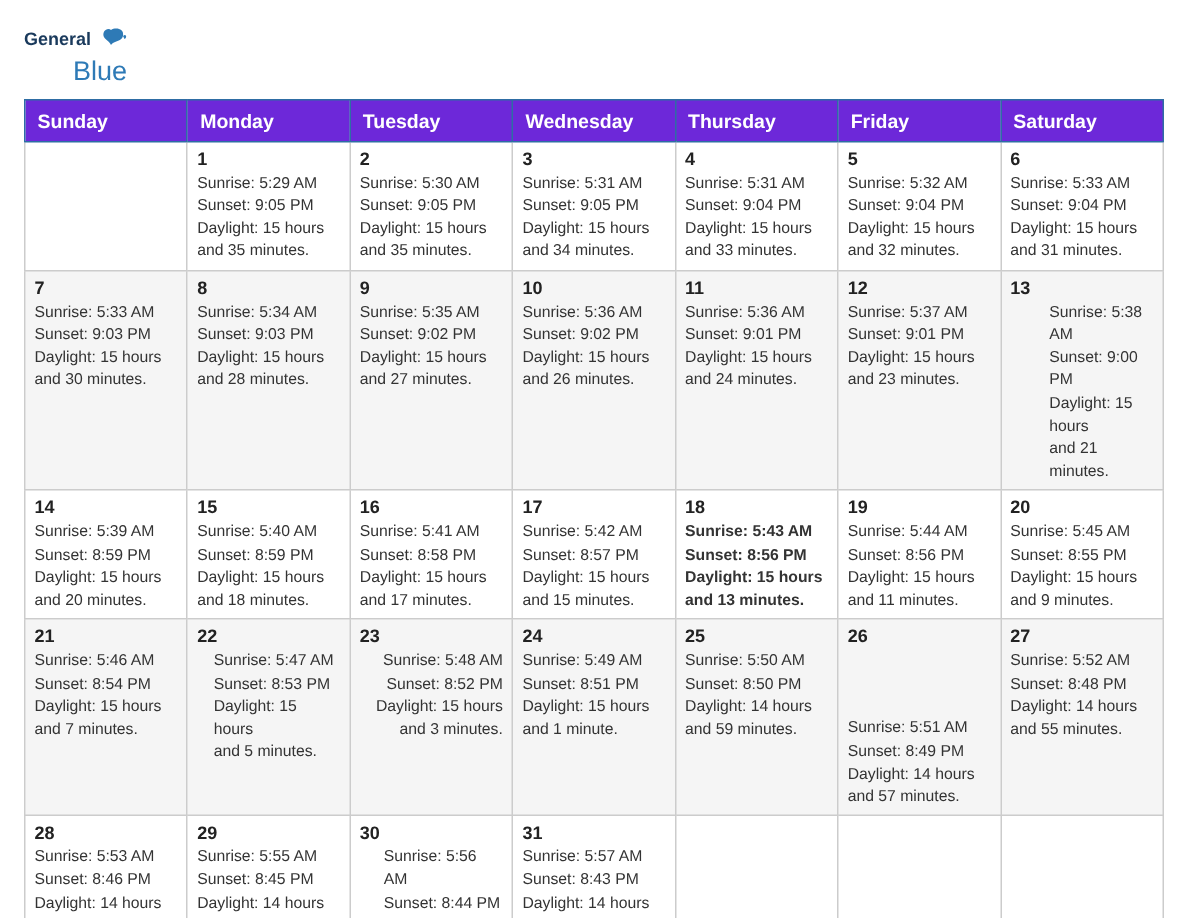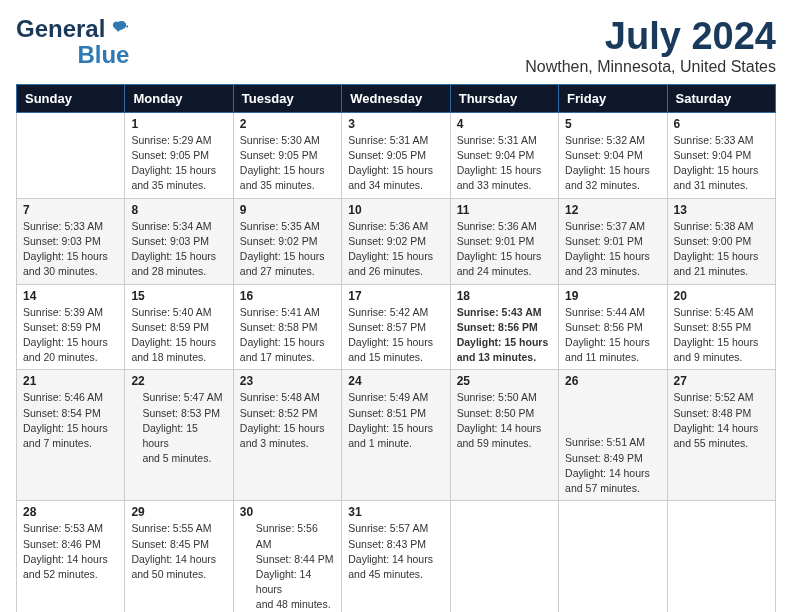--- a/index.html
+++ b/index.html
@@ -15,28 +15,28 @@
       justify-content: space-between;
       align-items: flex-start;
       margin-bottom: 8px;
     }
     .logo {
       display: flex;
       align-items: center;
       gap: 4px;
     }
     .logo-text-general {
-      font-size: 24px;
+      font-size: 12px;
       font-weight: bold;
       color: #1a3a5c;
       line-height: 1.1;
     }
     .logo-text-blue {
-      font-size: 24px;
-      font-weight: bold;
+      font-size: 18px;
+      font-weight: normal;
       color: #2e7ab6;
       line-height: 1.1;
       text-align: right;
     }
     .title-section {
       text-align: right;
     }
     .month-title {
       font-size: 38px;
       font-weight: bold;
@@ -47,21 +47,21 @@
       font-size: 16px;
       color: #333;
       font-weight: normal;
     }
     .calendar {
       width: 100%;
       border-collapse: collapse;
       border: 1px solid #ccc;
     }
     .calendar th {
-      background-color: #0f172a;
+      background-color: #6d28d9;
       color: #fff;
       font-size: 13px;
       font-weight: bold;
       padding: 6px 8px;
       text-align: left;
       border: 1px solid #2e6da4;
     }
     .calendar td {
       vertical-align: top;
       border: 1px solid #ccc;
@@ -100,24 +100,20 @@
       <div style="display:flex;align-items:center;gap:2px;">
         <span class="logo-text-general">General</span>
         <svg width="22" height="22" viewBox="0 0 22 22">
           <path d="M11 4 C14 2, 20 3, 19 8 C18 12, 13 11, 11 14 C10 11, 5 10, 6 6 C7 3, 10 3, 11 4Z" fill="#2e7ab6"></path>
           <path d="M19 8 C21 6, 22 9, 20 10Z" fill="#2e7ab6"></path>
         </svg>
       </div>
       <span class="logo-text-blue">Blue</span>
     </div>
   </div>
-  <div class="title-section">
-    <div class="month-title">July 2024</div>
-    <div class="location-title">Nowthen, Minnesota, United States</div>
-  </div>
 </div>
 
 <table class="calendar">
   <thead>
     <tr id="weekday-header">
         <th>Sunday</th>
         <th>Monday</th>
         <th>Tuesday</th>
         <th>Wednesday</th>
         <th>Thursday</th>
@@ -209,21 +205,21 @@
         </td>
         <td>
           <span class="day-number">12</span>
           <div class="day-info" style="white-space: pre-line;">Sunrise: 5:37 AM
 Sunset: 9:01 PM
 Daylight: 15 hours
 and 23 minutes.</div>
         </td>
         <td>
           <span class="day-number">13</span>
-          <div class="day-info" style="white-space: pre-line;">Sunrise: 5:38 AM
+          <div class="day-info" style="white-space: pre-line; margin-left: 26px;">Sunrise: 5:38 AM
 Sunset: 9:00 PM
 Daylight: 15 hours
 and 21 minutes.</div>
         </td>
       </tr>
       <tr>
         <td>
           <span class="day-number">14</span>
           <div class="day-info" style="white-space: pre-line;">Sunrise: 5:39 AM
 Sunset: 8:59 PM
@@ -283,21 +279,21 @@
         </td>
         <td>
           <span class="day-number">22</span>
           <div class="day-info" style="white-space: pre-line; margin-left: 11px;">Sunrise: 5:47 AM
 Sunset: 8:53 PM
 Daylight: 15 hours
 and 5 minutes.</div>
         </td>
         <td>
           <span class="day-number">23</span>
-          <div class="day-info" style="white-space: pre-line;">Sunrise: 5:48 AM
+          <div class="day-info" style="white-space: pre-line; text-align: right;">Sunrise: 5:48 AM
 Sunset: 8:52 PM
 Daylight: 15 hours
 and 3 minutes.</div>
         </td>
         <td>
           <span class="day-number">24</span>
           <div class="day-info" style="white-space: pre-line;">Sunrise: 5:49 AM
 Sunset: 8:51 PM
 Daylight: 15 hours
 and 1 minute.</div>

